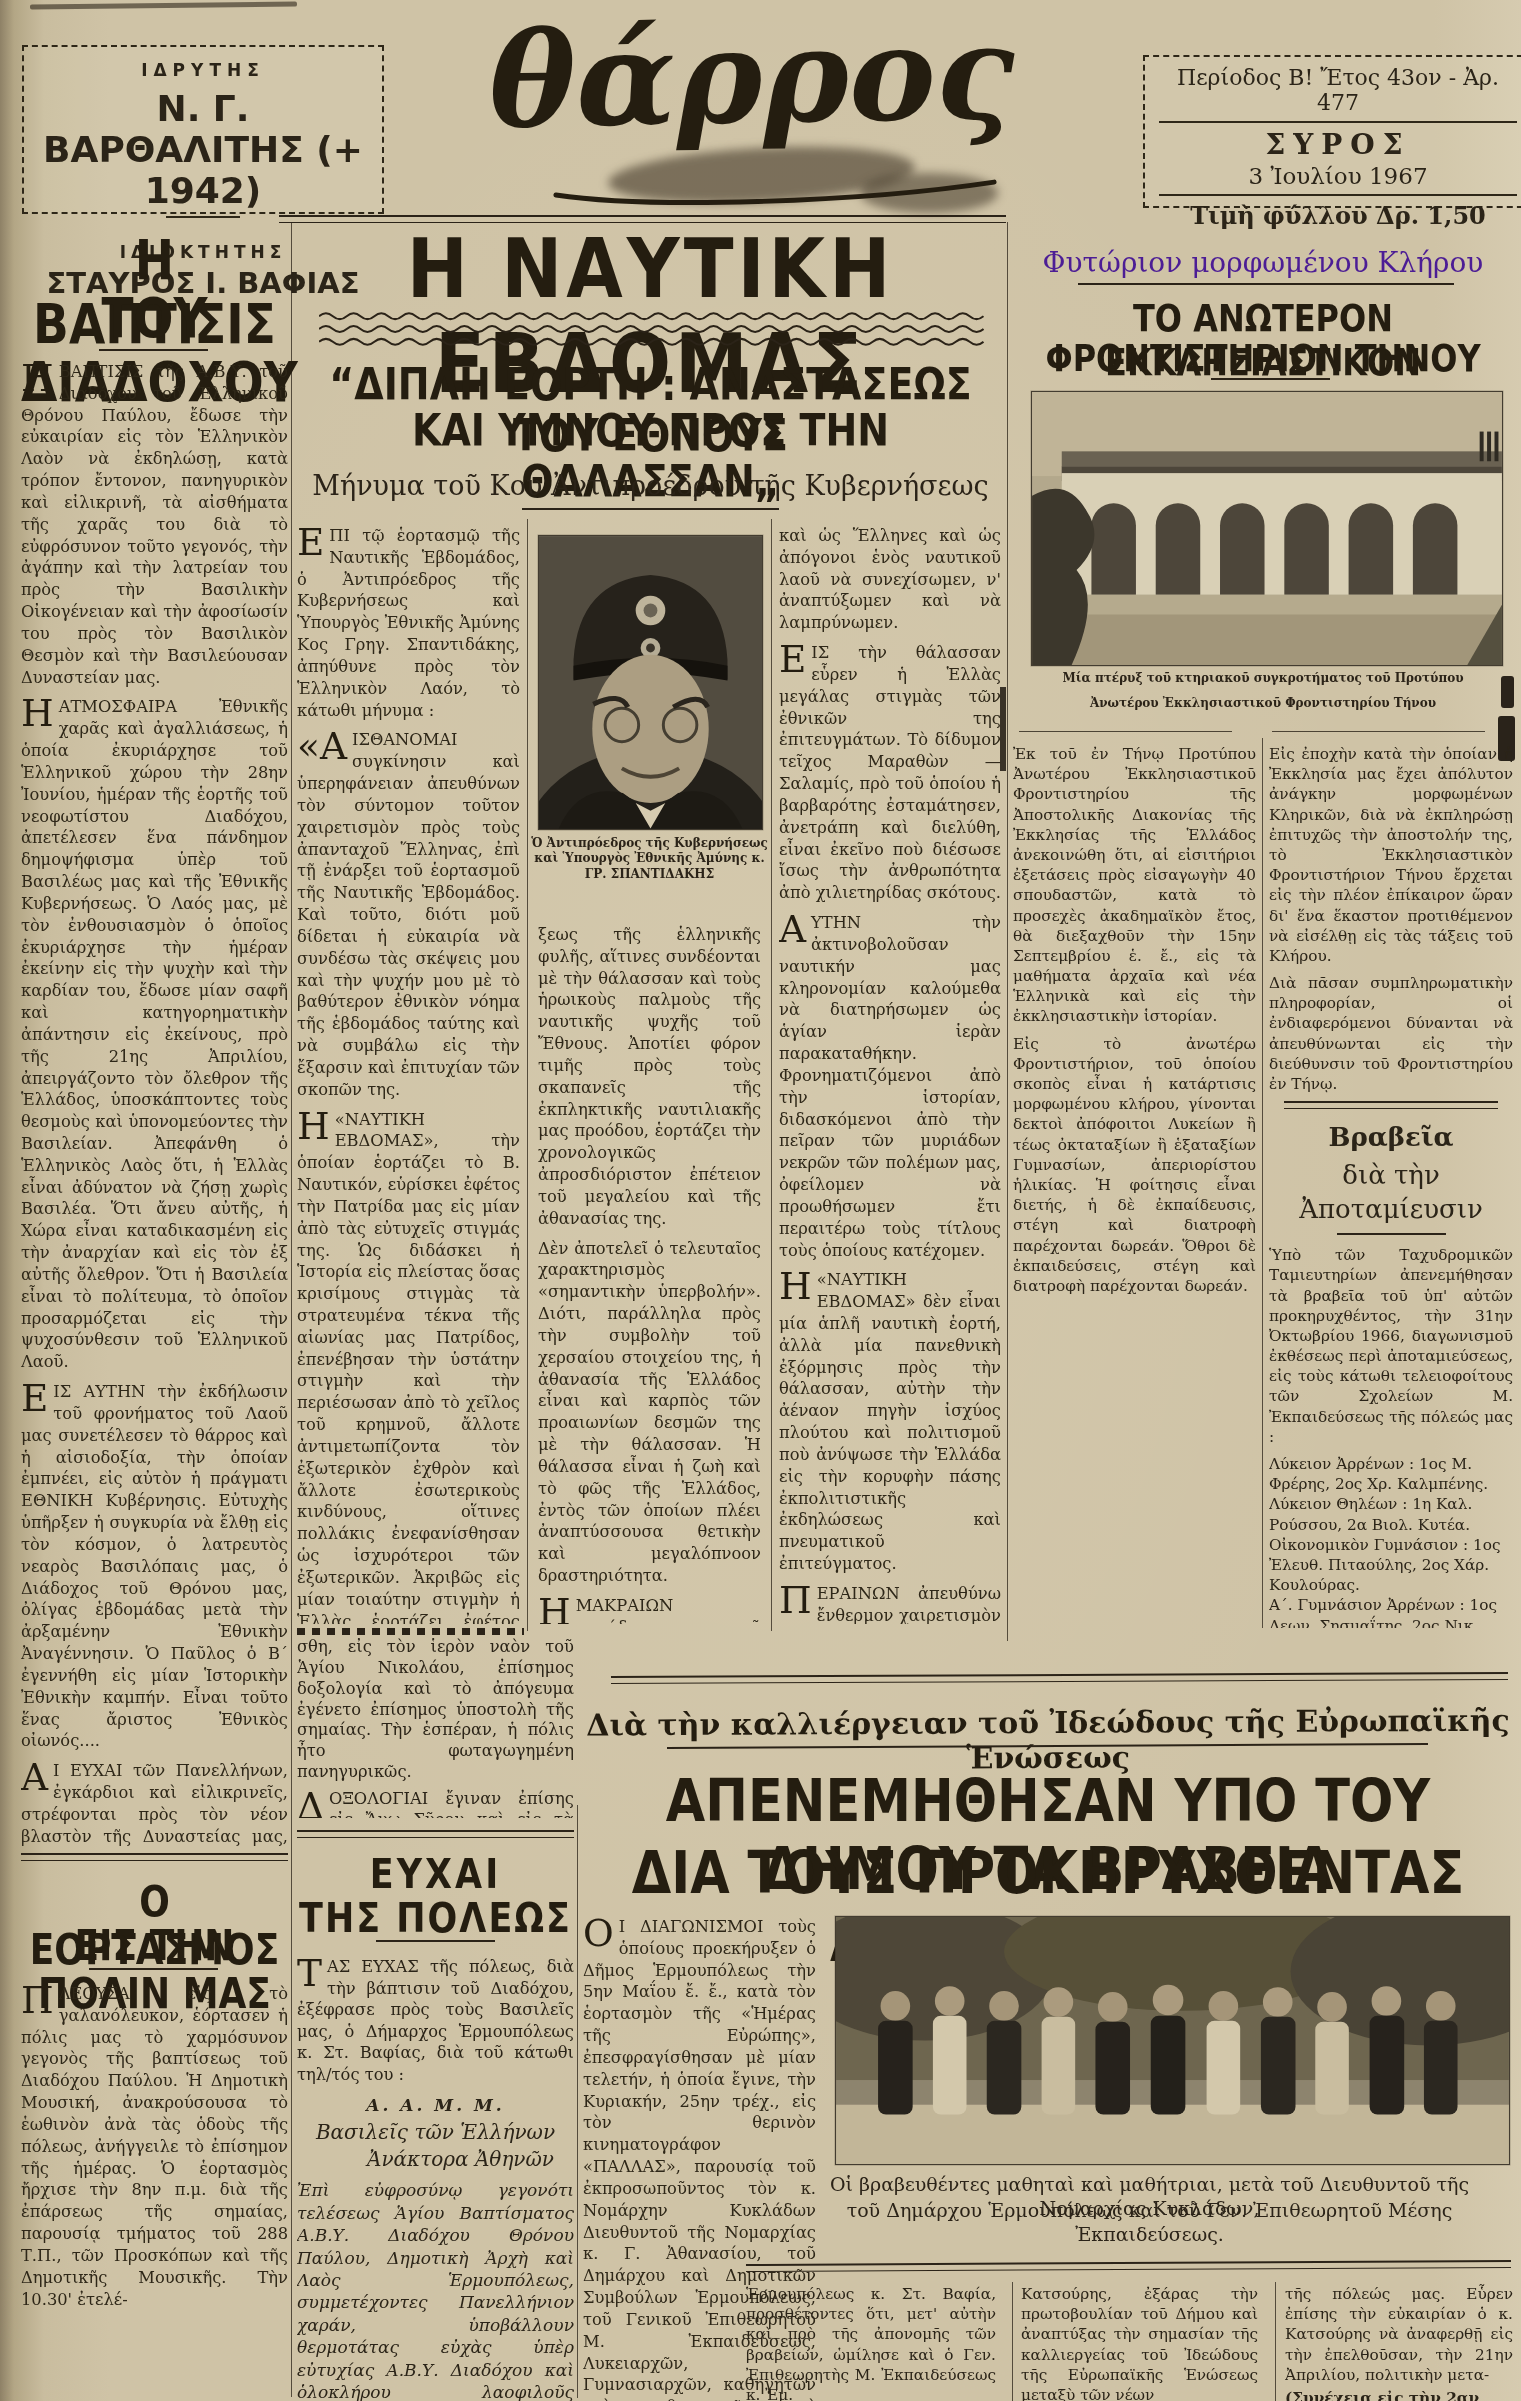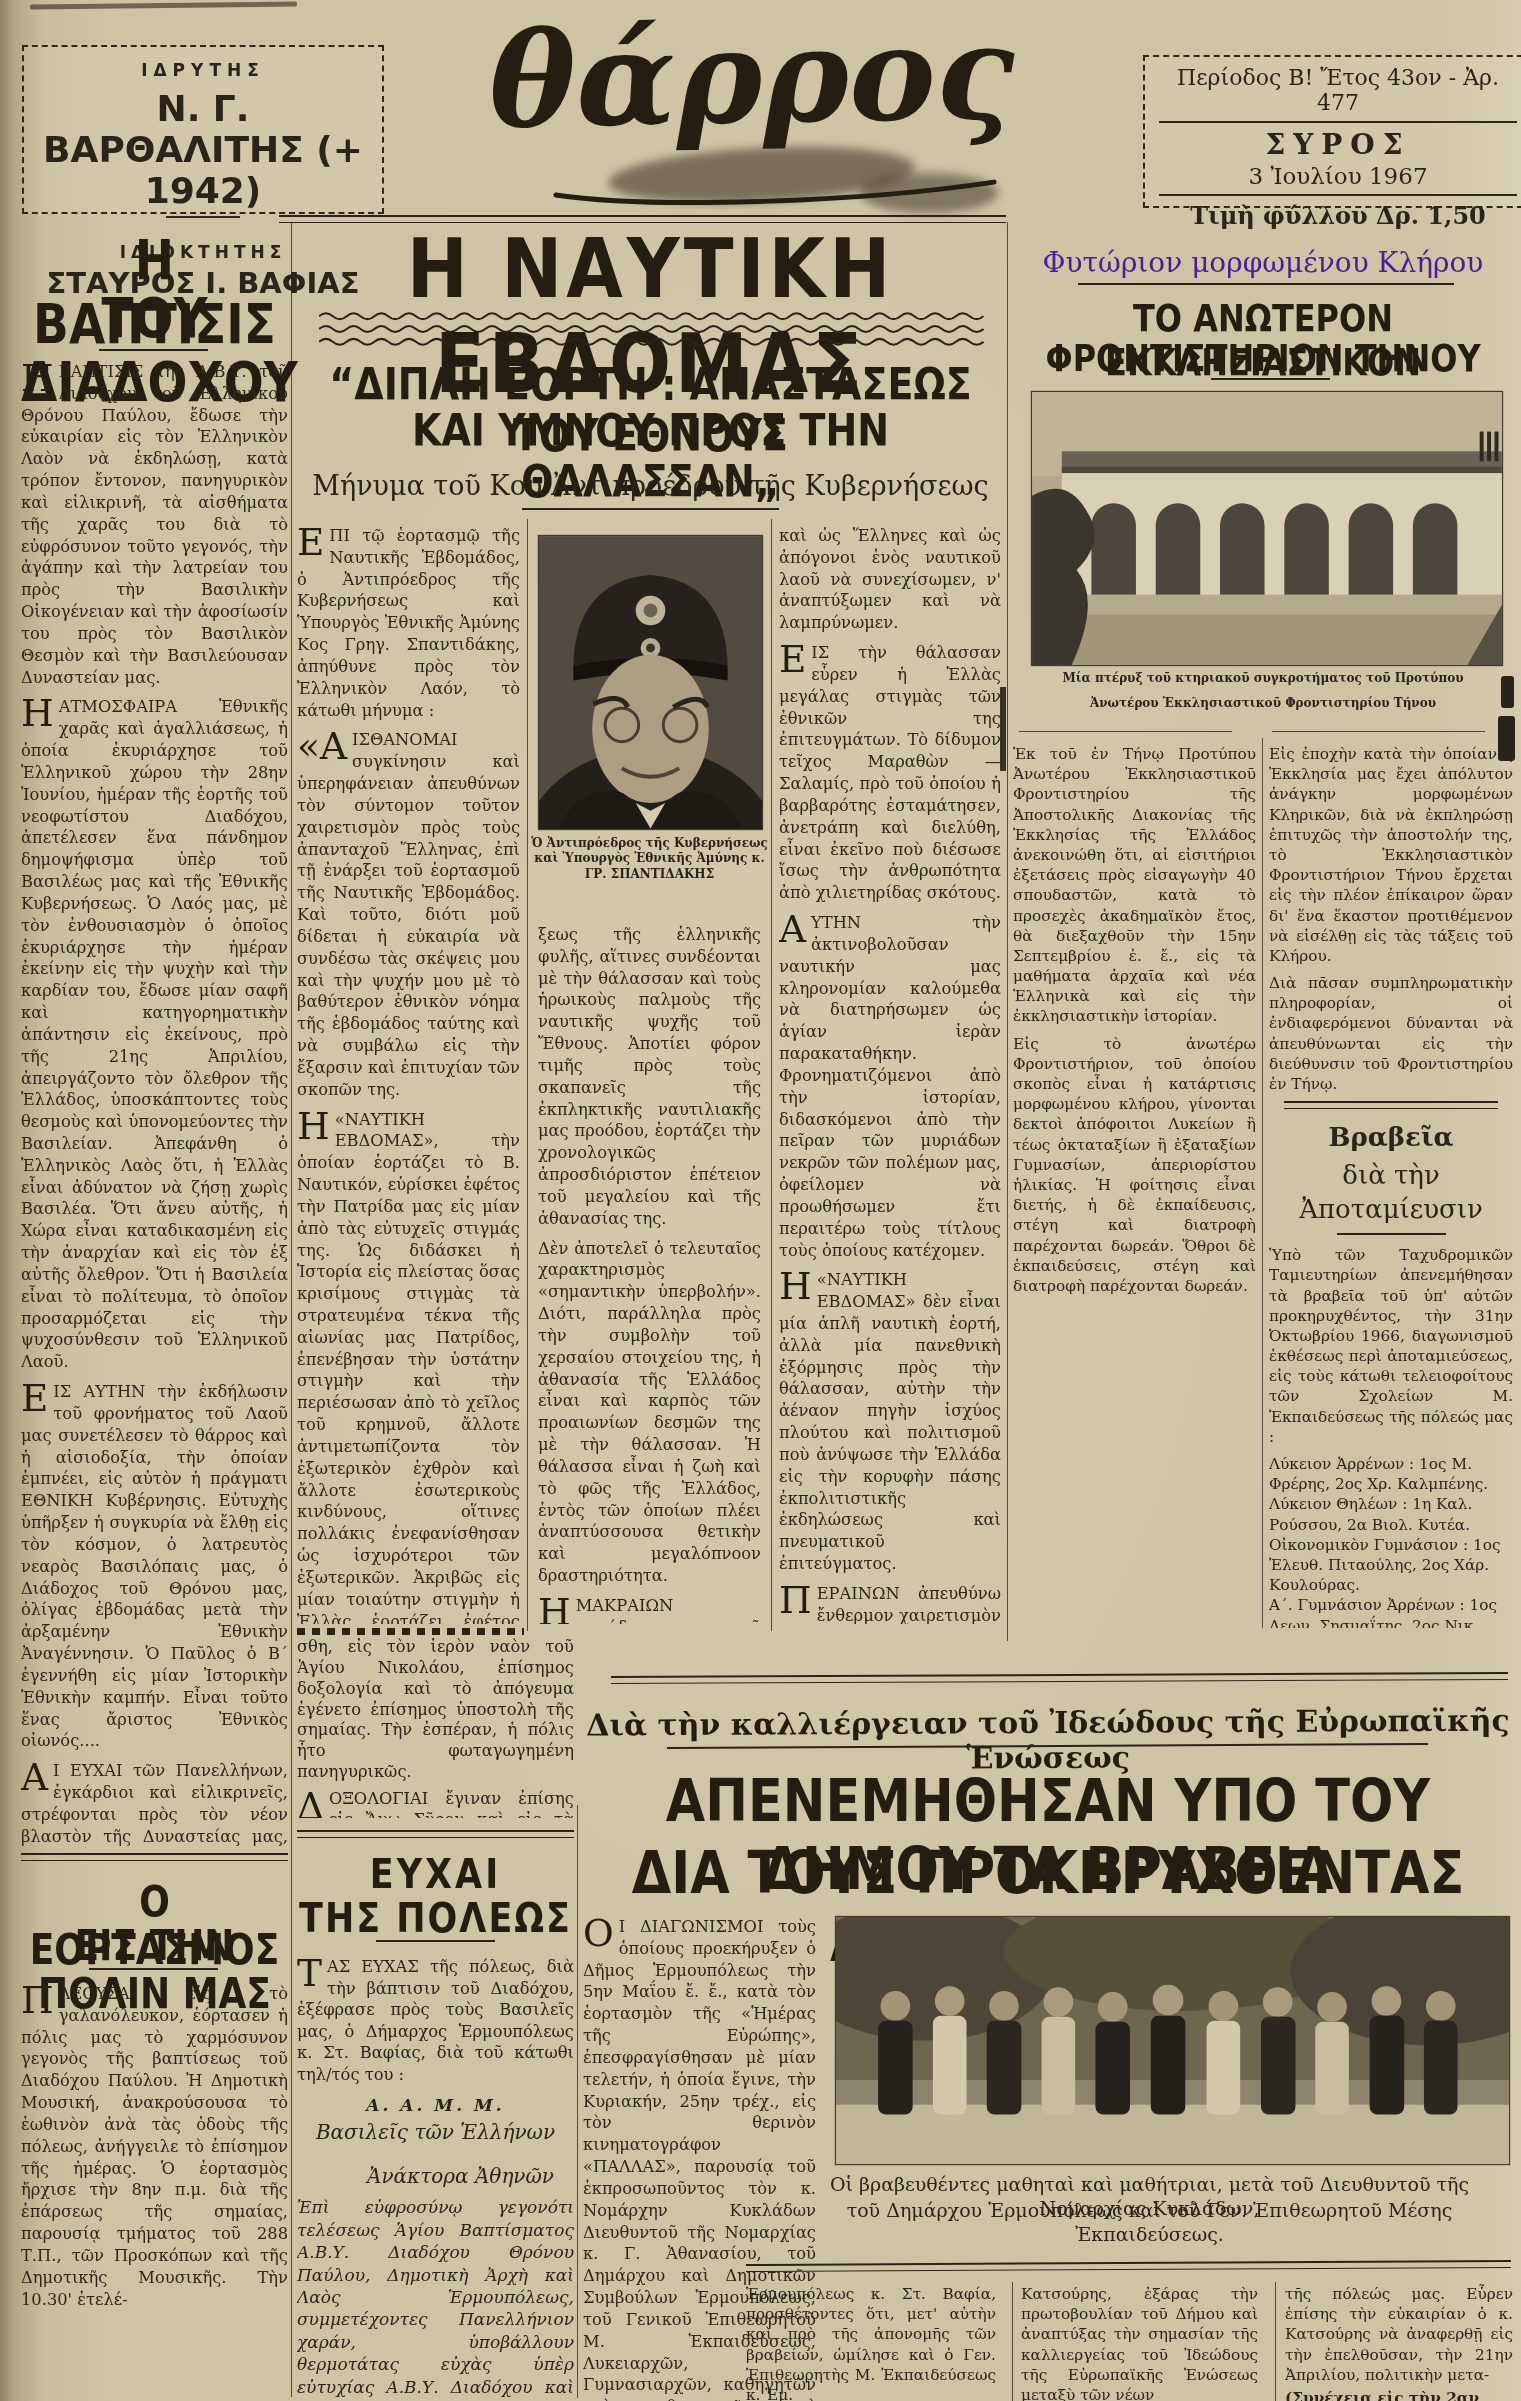--- a/index.html
+++ b/index.html
@@ -159,21 +159,21 @@
 
 <div class="abs drule" style="left:297px;top:1830px;width:277px;"></div>
 <div class="abs ctr hl sy" style="left:297px;top:1851px;width:277px;font-size:35px;letter-spacing:3px;">ΕΥΧΑΙ</div>
 <div class="abs ctr hl sy" style="left:297px;top:1895px;width:277px;font-size:35px;letter-spacing:2px;">ΤΗΣ ΠΟΛΕΩΣ</div>
 <div class="abs" style="left:376px;top:1940px;width:119px;border-top:2.5px solid #2b2318;"></div>
 
 <div class="abs overflow" style="left:297px;top:1956px;width:277px;height:445px;font-size:16.3px;line-height:1.32;">
   <p class="cap just" style="margin:0 0 9px 0;text-align:justify;">ΤΑΣ ΕΥΧΑΣ τῆς πόλεως, διὰ τὴν βάπτισιν τοῦ Διαδόχου, ἐξέφρασε πρὸς τοὺς Βασιλεῖς μας, ὁ Δήμαρχος Ἑρμουπόλεως κ. Στ. Βαφίας, διὰ τοῦ κάτωθι τηλ/τός του :</p>
   <div class="ctr tg-italic" style="font-size:17px;font-weight:bold;letter-spacing:3px;">Α. Α. Μ. Μ.</div>
   <div class="ctr tg-italic" style="font-size:20px;margin-top:3px;">Βασιλεῖς τῶν Ἑλλήνων</div>
-  <div class="tg-italic" style="font-size:20px;text-align:right;padding-right:20px;margin:17px 0 7px 0;">Ἀνάκτορα Ἀθηνῶν</div>
+  <div class="tg-italic" style="font-size:20px;text-align:right;padding-right:20px;margin:0 0 7px 0;">Ἀνάκτορα Ἀθηνῶν</div>
   <p class="just tg-italic" style="margin:0 0 7px 0;font-size:17px;">Ἐπὶ εὐφροσύνῳ γεγονότι τελέσεως Ἁγίου Βαπτίσματος Α.Β.Υ. Διαδόχου Θρόνου Παύλου, Δημοτικὴ Ἀρχὴ καὶ Λαὸς Ἑρμουπόλεως, συμμετέχοντες Πανελλήνιον χαράν, ὑποβάλλουν θερμοτάτας εὐχὰς ὑπὲρ εὐτυχίας Α.Β.Υ. Διαδόχου καὶ ὁλοκλήρου λαοφιλοῦς Βασιλικῆς Οἰκογενείας</p>
 
 </div>
 
 <div class="abs ctr" style="left:1013px;top:246px;width:500px;font-size:28px;color:#4c1d95;">Φυτώριον μορφωμένου Κλήρου</div>
 <div class="abs" style="left:1078px;top:283px;width:376px;border-top:2.5px solid #2b2318;"></div>
 <div class="abs ctr hl sy" style="left:1013px;top:296px;width:500px;font-size:32px;">ΤΟ ΑΝΩΤΕΡΟΝ ΕΚΚΛΗΣΙΑΣΤΙΚΟΝ</div>
 <div class="abs ctr hl sy" style="left:1013px;top:336px;width:500px;font-size:32px;">ΦΡΟΝΤΙΣΤΗΡΙΟΝ ΤΗΝΟΥ</div>
 <div class="abs" style="left:1211px;top:378px;width:119px;border-top:2.5px solid #2b2318;"></div>
 

